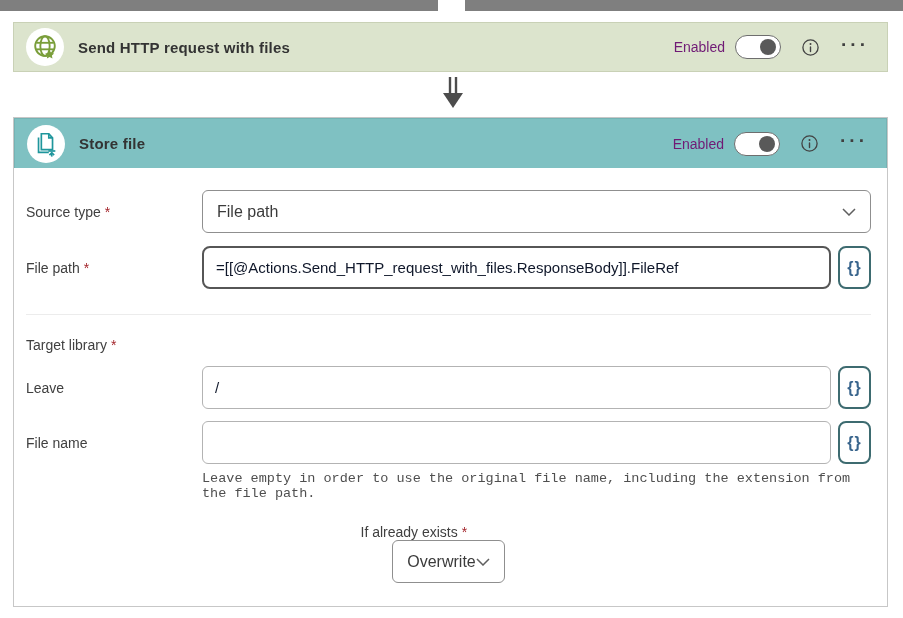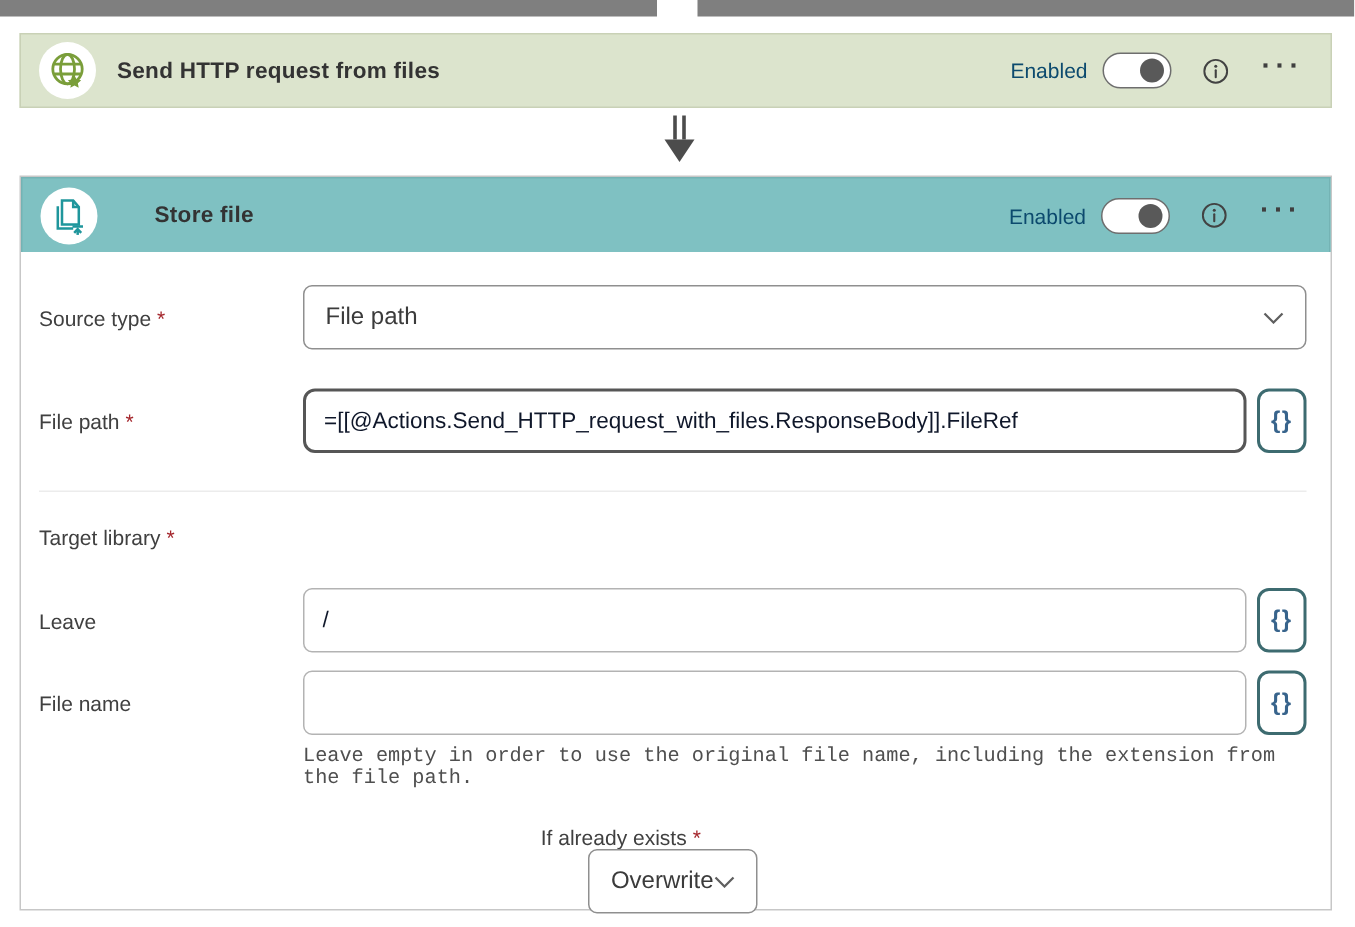--- a/index.html
+++ b/index.html
@@ -9,44 +9,44 @@
 
   
   .topbar { position:absolute; top:0; height:11px; background:#7f7f7f; }
   .topbar.left { left:0; width:438px; }
   .topbar.right { left:465px; width:438px; }
 
   
   .card { position:absolute; left:13px; width:875px; background:#fff; }
   .card-header { display:flex; align-items:center; height:50px; padding:0 18px 0 12px; }
   .card-header.green { background:#dce4cd; border:1px solid #c9d1b6; }
-  .card-header.teal  { background:#7fc1c2; border:1px solid #74b3b4; border-bottom:none;gap:24px; }
+  .card-header.teal  { background:#7fc1c2; border:1px solid #74b3b4; border-bottom:none; }
 
   .icon-circle { width:38px; height:38px; border-radius:50%; background:#fff; display:flex;
                  align-items:center; justify-content:center; margin-right:14px; flex:0 0 auto; }
   .card-title { font-size:15px; font-weight:700; color:#333; letter-spacing:.2px; }
 
   .header-right { margin-left:auto; display:flex; align-items:center; }
-  .enabled-label { font-size:14px; color:#0c4a6e; margin-right:10px; }
+  .enabled-label { font-size:14px; color:#701a75; margin-right:10px; }
   .toggle { position:relative; width:46px; height:24px; border-radius:12px; background:#fff;
             border:1px solid #6e6e6e; cursor:pointer; }
   .toggle .knob { position:absolute; top:3px; right:4px; width:16px; height:16px;
                   border-radius:50%; background:#595959; }
   .info-btn { margin-left:21px; display:flex; align-items:center; cursor:pointer; }
   .more-btn { margin-left:22px; font-size:19px; font-weight:700; letter-spacing:3px;
               color:#3f3f3f; cursor:pointer; line-height:1; padding-bottom:6px; }
 
   .connector { position:absolute; left:438px; top:76px; width:30px; height:38px; }
 
   .card.store { top:117px; height:490px; border:1px solid #c7c7c7; }
   .card.http  { top:22px;  height:50px; }
 
   .card-body { padding:22px 16px 16px 12px; }
   .form-row { display:flex; align-items:center; }
-  .form-row + .form-row { margin-top:26px; }
+  .form-row + .form-row { margin-top:13px; }
   .field-label { width:176px; flex:0 0 auto; font-size:14px; color:#404040; }
   .req { color:#a4262c; margin-left:4px; }
   .field-area { flex:1; display:flex; align-items:stretch; gap:7px; min-width:0; }
 
   .dropdown { flex:1; height:43px; border:1px solid #8f8f8f; border-radius:6px; background:#fff;
               display:flex; align-items:center; padding:0 14px; cursor:pointer; min-width:0; }
   .dd-value { font-size:16px; color:#3b3b3b; flex:1; white-space:nowrap; overflow:hidden; }
 
   .text-input { flex:1; height:43px; border:1px solid #b3b3b3; border-radius:6px; padding:0 12px;
                 font-family:"Liberation Sans", sans-serif; font-size:15px; color:#0f172a; min-width:0; outline:none; }
@@ -74,21 +74,21 @@
     <div class="card-header green">
       <span class="icon-circle">
         <svg width="28" height="28" viewBox="0 0 30 30" fill="none">
           <circle cx="15" cy="14" r="10.5" stroke="#7a9e3a" stroke-width="2"></circle>
           <ellipse cx="15" cy="14" rx="5" ry="10.5" stroke="#7a9e3a" stroke-width="2"></ellipse>
           <line x1="5.5" y1="10.5" x2="24.5" y2="10.5" stroke="#7a9e3a" stroke-width="2"></line>
           <line x1="5.5" y1="17.5" x2="24.5" y2="17.5" stroke="#7a9e3a" stroke-width="2"></line>
           <path d="M20 18.5 L21.6 21.4 L24.8 21.9 L22.4 24.1 L23 27.3 L20 25.8 L17 27.3 L17.6 24.1 L15.2 21.9 L18.4 21.4 Z" fill="#7a9e3a"></path>
         </svg>
       </span>
-      <span class="card-title">Send HTTP request from files</span>
+      <span class="card-title">Send HTTP request with files</span>
       <div class="header-right">
         <span class="enabled-label">Enabled</span>
         <div class="toggle">
             <div class="knob"></div>
           </div>
         <span class="info-btn">
           <svg width="17" height="17" viewBox="0 0 17 17" fill="none">
             <circle cx="8.5" cy="8.5" r="7.6" stroke="#424242" stroke-width="1.3"></circle>
             <circle cx="8.5" cy="5.1" r="1" fill="#424242"></circle>
             <rect x="7.8" y="7.2" width="1.4" height="6" rx="0.7" fill="#424242"></rect>

